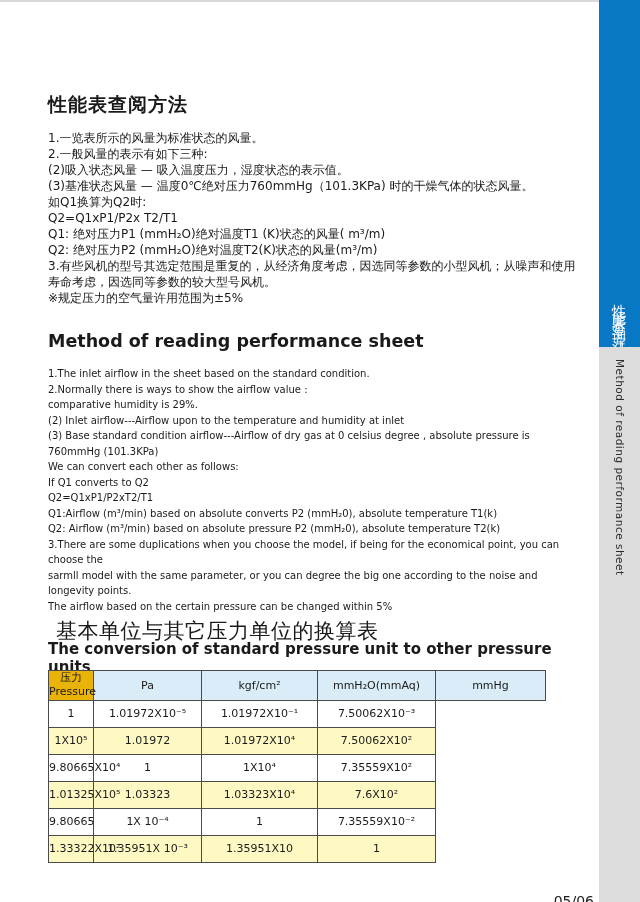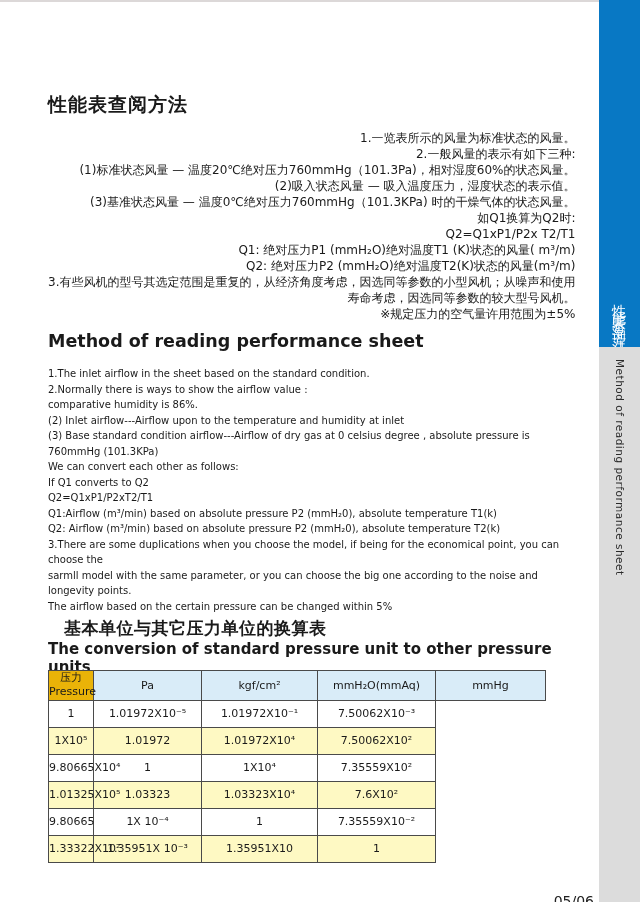--- a/index.html
+++ b/index.html
@@ -24,26 +24,26 @@
     background:#dcdcdc; box-sizing:border-box;
     display:flex; align-items:flex-start; justify-content:center; padding-top:12px;
   }
   .sidebar-gray-text {
     writing-mode:vertical-rl; color:#2a2a2a; font-size:10.5px; letter-spacing:0.5px;
   }
 
   .content { position:absolute; left:48px; top:0; width:537px; height:902px;margin-top:40px; }
 
   .cn-title { position:absolute; top:52px; left:0; font-size:19px; font-weight:bold; letter-spacing:1px; }
-  .cn-body  { position:absolute; top:90px; left:0; font-size:12px; line-height:16px;text-align:right; }
+  .cn-body  { position:absolute; top:90px; left:0; font-size:12px; line-height:16px; }
 
   .en-title { position:absolute; top:291px; left:0; font-size:17.5px; font-weight:bold; }
   .en-body  { position:absolute; top:326px; left:0; font-size:10px; line-height:15.5px; }
 
-  .conv-title-cn { position:absolute; top:577px; left:16px; font-size:17px; font-weight:bold; letter-spacing:0.5px; }
+  .conv-title-cn { position:absolute; top:577px; left:8px; font-size:21px; font-weight:normal; letter-spacing:0.5px; }
   .conv-title-en { position:absolute; top:600px; left:0; font-size:15px; font-weight:bold; }
 
   table.conv {
     position:absolute; top:630px; left:0;
     border-collapse:collapse; table-layout:fixed; width:497px;
   }
   table.conv td, table.conv th {
     border:1px solid #4a4a4a; text-align:center; vertical-align:middle;
     font-size:11px; font-weight:normal; padding:0; height:26px;
   }
@@ -65,47 +65,46 @@
   <span class="sidebar-gray-text">Method of reading performance sheet</span>
 </div>
 
 <div class="content">
 
   <div class="cn-title">性能表查阅方法</div>
 
   <div class="cn-body">
     <div>1.一览表所示的风量为标准状态的风量。</div>
     <div>2.一般风量的表示有如下三种:</div>
-    <div>(1)标准状态风量 — 温度20℃绝对压力760mmHg（101.3Pa)，相对湿度60%的状态风量。</div>
     <div>(2)吸入状态风量 — 吸入温度压力，湿度状态的表示值。</div>
     <div>(3)基准状态风量 — 温度0℃绝对压力760mmHg（101.3KPa) 时的干燥气体的状态风量。</div>
     <div>如Q1换算为Q2时:</div>
     <div>Q2=Q1xP1/P2x T2/T1</div>
     <div>Q1: 绝对压力P1 (mmH₂O)绝对温度T1 (K)状态的风量( m³/m)</div>
     <div>Q2: 绝对压力P2 (mmH₂O)绝对温度T2(K)状态的风量(m³/m)</div>
     <div>3.有些风机的型号其选定范围是重复的，从经济角度考虑，因选同等参数的小型风机；从噪声和使用</div>
     <div>寿命考虑，因选同等参数的较大型号风机。</div>
     <div>※规定压力的空气量许用范围为±5%</div>
   </div>
 
   <div class="en-title">Method of reading performance sheet</div>
 
   <div class="en-body">
     <div>1.The inlet airflow in the sheet based on the standard condition.</div>
     <div>2.Normally there is ways to show the airflow value :</div>
-    <div>comparative humidity is 86%.</div>
+    <div>comparative humidity is 29%.</div>
     <div>(2) Inlet airflow---Airflow upon to the temperature and humidity at inlet</div>
     <div>(3) Base standard condition airflow---Airflow of dry gas at 0 celsius degree , absolute pressure is 760mmHg (101.3KPa)</div>
     <div>We can convert each other as follows:</div>
     <div>If Q1 converts to Q2</div>
     <div>Q2=Q1xP1/P2xT2/T1</div>
-    <div>Q1:Airflow (m³/min) based on absolute pressure P2 (mmH₂0), absolute temperature T1(k)</div>
+    <div>Q1:Airflow (m³/min) based on absolute converts P2 (mmH₂0), absolute temperature T1(k)</div>
     <div>Q2: Airflow (m³/min) based on absolute pressure P2 (mmH₂0), absolute temperature T2(k)</div>
     <div>3.There are some duplications when you choose the model, if being for the economical point, you can choose the</div>
-    <div>sarmll model with the same parameter, or you can choose the big one according to the noise and longevity points.</div>
+    <div>sarmll model with the same parameter, or you can degree the big one according to the noise and longevity points.</div>
     <div>The airflow based on the certain pressure can be changed within 5%</div>
   </div>
 
   <div class="conv-title-cn">基本单位与其它压力单位的换算表</div>
   <div class="conv-title-en">The conversion of standard pressure unit to other pressure units</div>
 
   <table class="conv">
     <colgroup>
       <col style="width:45px">
         <col style="width:108px">

